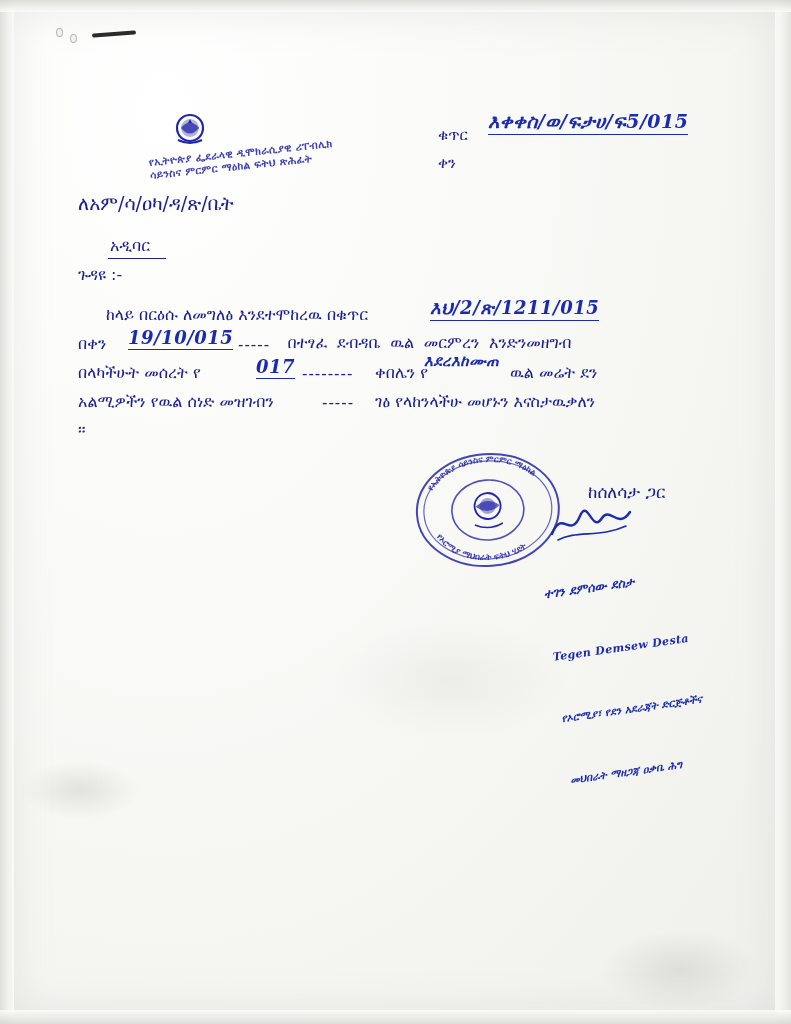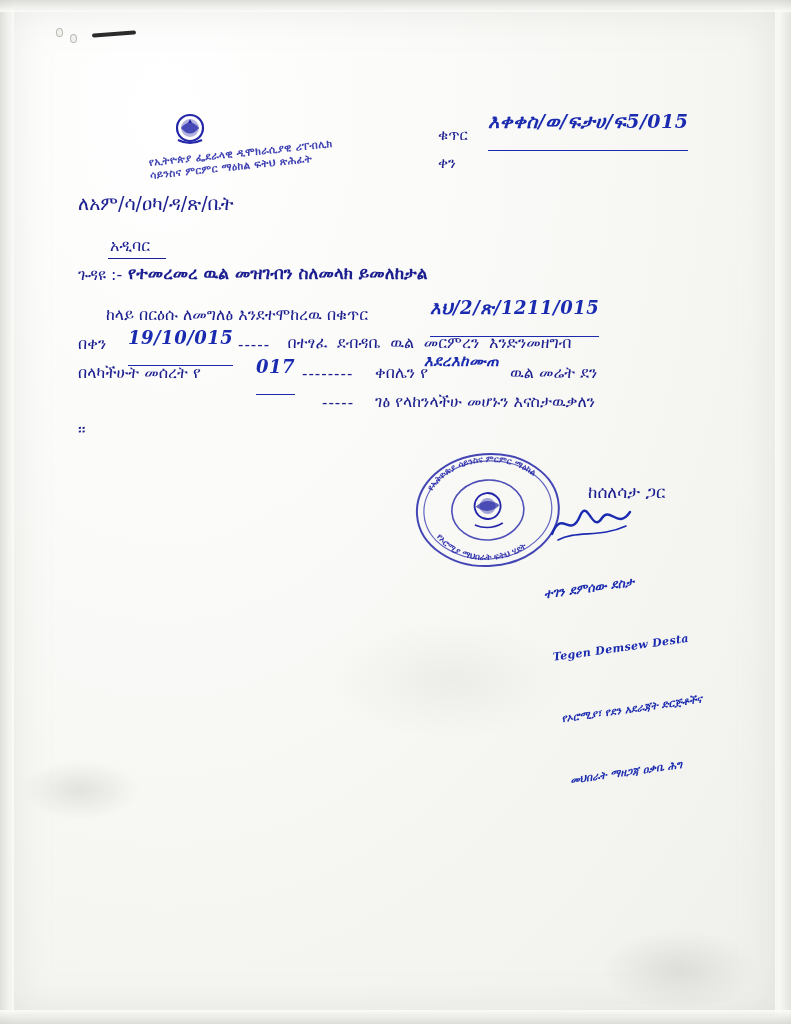--- a/index.html
+++ b/index.html
@@ -100,21 +100,21 @@
     font-family: "DejaVu Serif", serif;
     font-style: italic;
     white-space: pre;
     letter-spacing: .5px;
   }
   .hand-b {
     font-weight: bold;
   }
   .underline-hand {
     border-bottom: 1.6px solid #1b2bb0;
-    padding-bottom: 17px;
+    padding-bottom: 1px;
   }
   .dots {
     position: absolute;
     color: #1c1f8f;
     font-family: "DejaVu Sans", sans-serif;
     letter-spacing: 1px;
     white-space: pre;
   }
   .ul {
     position: absolute;
@@ -225,37 +225,37 @@
   <div class="hand hand-b underline-hand" style="left:488px; top:110px; font-size:19px;">እቀቀስ/ወ/ፍታሀ/ፍ5/015</div>
 
   <div class="ink" style="left:438px; top:154px; font-size:15px;">ቀን</div>
 
   <div class="ink" style="left:78px; top:192px; font-size:19px;">ለአም/ሳ/ዐካ/ዳ/ጽ/ቤት</div>
 
   <div class="ink" style="left:110px; top:236px; font-size:16px;">አዲባር</div>
   <div class="ul" style="left:108px; top:258px; width:58px;"></div>
 
   <div class="ink" style="left:78px; top:265px; font-size:16px;">ጉዳዩ :-</div>
-  <div class="ink bold" style="left:128px; top:263px; font-size:17px;">የተመረመረ ዉል መዝገብን ስለመላክ ይመለከታል</div>
 
   <div class="ink" style="left:78px; top:305px; font-size:16px;margin-left:28px;">ከላይ በርዕሱ ለመግለፅ እንደተሞከረዉ በቁጥር </div>
   <div class="hand hand-b underline-hand" style="left:430px; top:297px; font-size:18px;">እህ/2/ጽ/1211/015</div>
 
   <div class="ink" style="left:78px; top:334px; font-size:16px;">በቀን </div>
   <div class="hand hand-b underline-hand" style="left:128px; top:327px; font-size:18px;">19/10/015</div>
   <div class="dots" style="left:238px; top:336px; font-size:15px;">-----</div>
   <div class="ink" style="left:278px; top:334px; font-size:16px;font-family:Liberation Mono, monospace;"> በተፃፈ ደብዳቤ ዉል መርምረን እንድንመዘግብ</div>
 
   <div class="ink" style="left:78px; top:363px; font-size:16px;">በላካችሁት መሰረት የ</div>
   <div class="hand hand-b underline-hand" style="left:256px; top:356px; font-size:18px;">017</div>
   <div class="dots" style="left:302px; top:365px; font-size:15px;">--------</div>
   <div class="ink" style="left:370px; top:363px; font-size:16px;"> ቀበሌን የ</div>
   <div class="hand hand-b" style="left:424px; top:352px; font-size:15px;">እደረእከሙጠ</div>
   <div class="ink" style="left:510px; top:363px; font-size:16px;">ዉል መሬት ደን</div>
 
+  <div class="ink" style="left:78px; top:392px; font-size:16px;">አልሚዎችን የዉል ሰነድ መዝገብን </div>
   <div class="dots" style="left:322px; top:394px; font-size:15px;">-----</div>
   <div class="ink" style="left:370px; top:392px; font-size:16px;"> ገፅ የላከንላችሁ መሆኑን እናስታዉቃለን</div>
 
   <div class="ink" style="left:78px; top:420px; font-size:16px;">፡፡</div>
 
   <div class="ink" style="left:588px; top:482px; font-size:17px;">ከሰለሳታ ጋር</div>
 
   <div class="stamp">
     <svg width="160" height="130" viewBox="0 0 160 130">
       <g transform="rotate(-4 80 64)">

